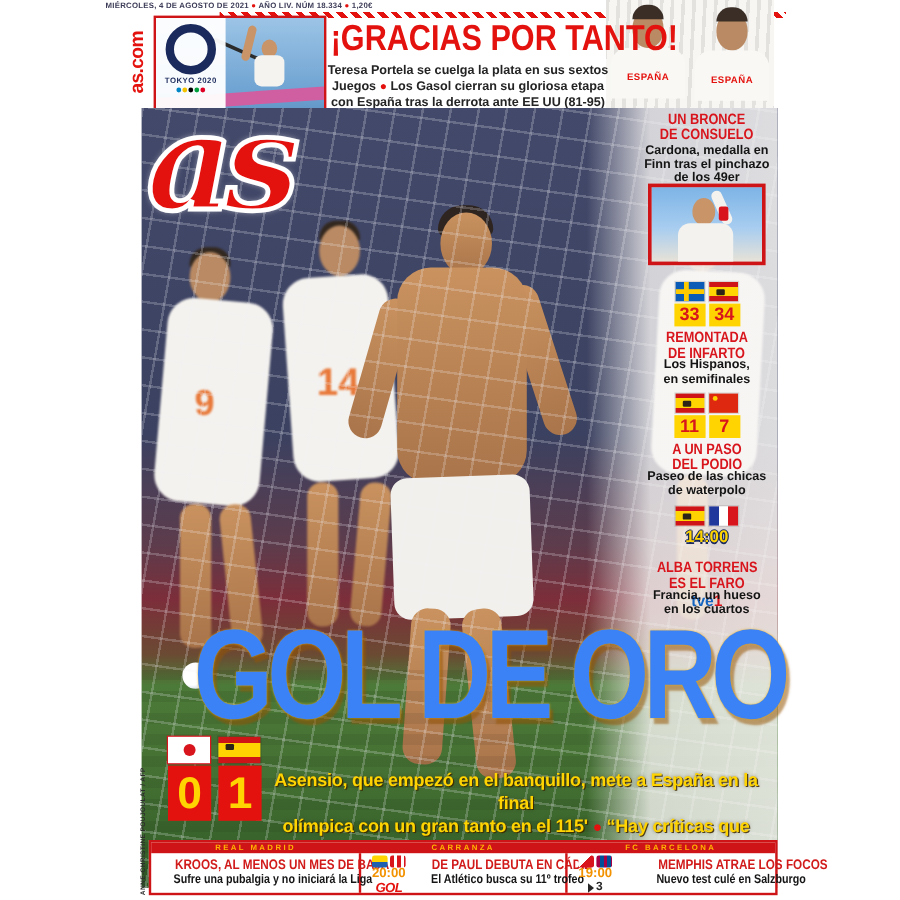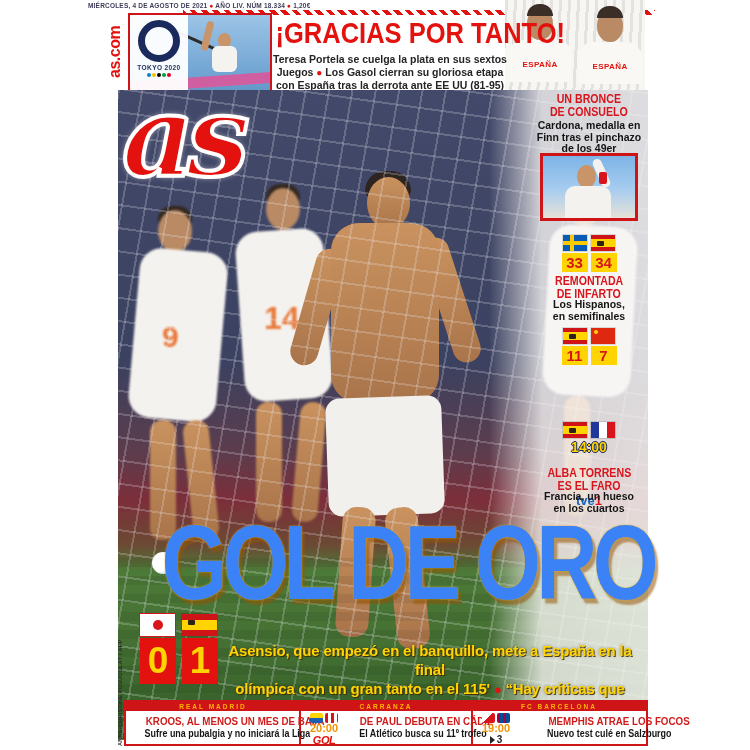--- a/index.html
+++ b/index.html
@@ -284,20 +284,28 @@
       <span class="line">en semifinales</span>
     </div>
     <div class="sb-item flagrow" style="top:235px;">
       <div class="flag flag-spain"></div>
       <div class="flag flag-china"></div>
     </div>
     <div class="sb-item scorerow" style="top:253px;">
       <div class="scorebox-y">11</div>
       <div class="scorebox-y">7</div>
     </div>
+    <div class="sb-item sb-title" style="top:275px;">
+      <span class="line"><span class="sqz">A UN PASO</span></span>
+      <span class="line"><span class="sqz">DEL PODIO</span></span>
+    </div>
+    <div class="sb-item sb-text" style="top:299px;">
+      <span class="line">Paseo de las chicas</span>
+      <span class="line">de waterpolo</span>
+    </div>
     <div class="sb-item flagrow" style="top:329px;">
       <div class="flag flag-spain"></div>
       <div class="flag flag-france"></div>
     </div>
     <div class="sb-item" id="sb-time" style="top:346px;">14:00</div>
     <div class="sb-item" id="sb-tve" style="top:360px;margin-top:40px;"><span class="tve">tve</span><span class="one">1</span></div>
     <div class="sb-item sb-title" style="top:374px;">
       <span class="line"><span class="sqz">ALBA TORRENS</span></span>
       <span class="line"><span class="sqz">ES EL FARO</span></span>
     </div>

